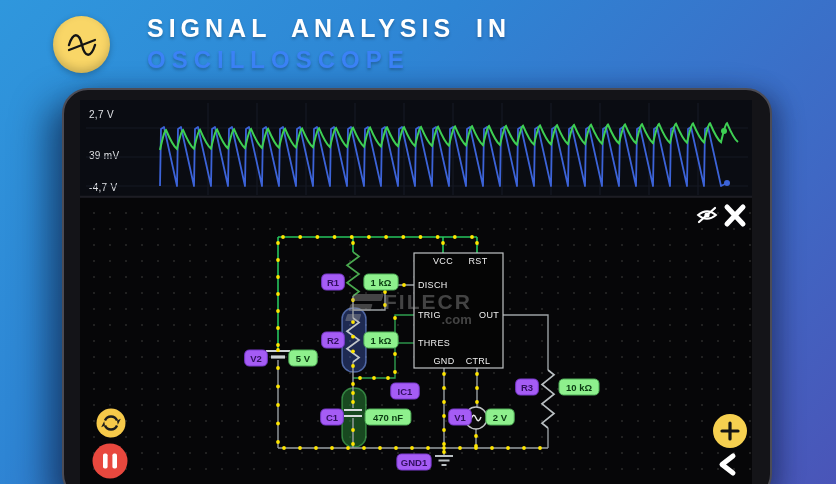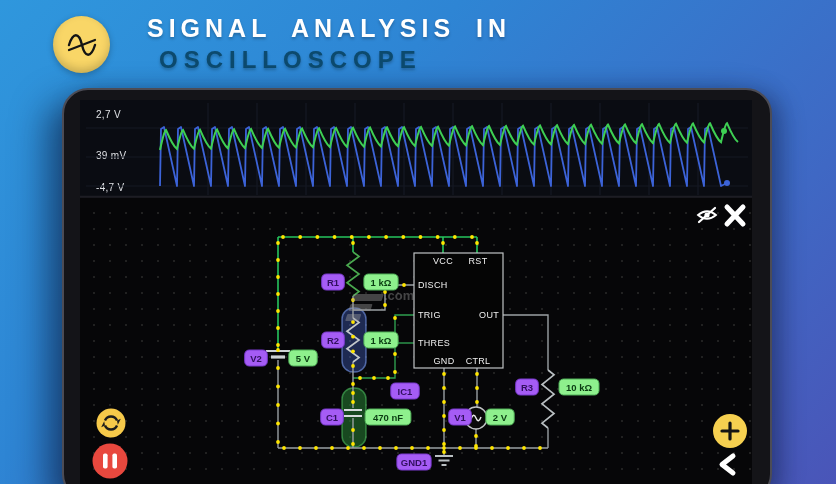--- a/index.html
+++ b/index.html
@@ -7,33 +7,33 @@
        font-family:"Liberation Sans", sans-serif;
        background:linear-gradient(135deg,#2f97dd 0%,#2e85d4 35%,#3f68c4 75%,#4a55b8 100%);}
   
   .header{position:absolute;left:0;top:0;width:836px;height:71px;}
   .logo{position:absolute;left:53px;top:16px;width:57px;height:57px;border-radius:50%;
         background:#f9d667;box-shadow:inset 0 -4px 8px rgba(0,0,0,.18), 0 2px 6px rgba(0,0,0,.25);
         display:flex;align-items:center;justify-content:center;}
   .title{position:absolute;left:147px;top:14px;}
   .title-line1{font-size:25px;font-weight:bold;letter-spacing:5px;word-spacing:9px;color:#ffffff;
                text-shadow:0 2px 3px rgba(0,0,0,.25);}
-  .title-line2{font-size:24px;font-weight:bold;letter-spacing:6px;color:#0c4a6e;margin-top:3px;
-               text-shadow:0 2px 3px rgba(0,0,0,.25);margin-left:12px;}
+  .title-line2{font-size:24px;font-weight:bold;letter-spacing:6px;color:#3b82f6;margin-top:3px;
+               text-shadow:0 2px 3px rgba(0,0,0,.25);}
   
   .tablet{position:absolute;left:62px;top:88px;width:710px;height:412px;border-radius:26px;
           background:#141418;border:2px solid #4c4c55;box-sizing:border-box;
           box-shadow:-16px 14px 34px rgba(8,18,50,.55), 10px 4px 22px rgba(8,18,50,.35);}
   .screen{position:absolute;left:16px;top:10px;width:672px;height:400px;background:#060608;
           overflow:hidden;}
   .dotgrid{position:absolute;left:0;top:97px;width:672px;height:303px;
            background-image:radial-gradient(#212121 1.1px, transparent 1.4px);
            background-size:16px 16px;background-position:6px 7px;border-top:1px solid #17171c;}
   .scopebg{position:absolute;left:0;top:0;width:672px;height:97px;background:#0a0c12;}
-  .scope-label{position:absolute;left:16px;color:#dfe1e5;font-size:10px;letter-spacing:.3px;}
+  .scope-label{position:absolute;left:9px;color:#dfe1e5;font-size:10px;letter-spacing:.3px;}
   #mainsvg{position:absolute;left:0;top:0;z-index:2;}
   
   .watermark{position:absolute;left:268px;top:190px;z-index:3;display:flex;align-items:flex-start;
              opacity:.42;pointer-events:none;}
   .wm-logo{width:30px;height:36px;margin-right:6px;display:flex;flex-direction:column;gap:3px;
            transform:skewX(-18deg);margin-top:4px;}
   .wm-bar{height:7px;background:#9a9a9a;border-radius:1px;}
   .wm-bar.b1{width:30px;}.wm-bar.b2{width:22px;}.wm-bar.b3{width:14px;}
   .wm-text{display:flex;flex-direction:column;align-items:flex-end;}
   .wm-name{font-size:21px;font-weight:bold;color:#9a9a9a;letter-spacing:2px;}
@@ -330,17 +330,18 @@
       </g>
     </svg>
 
     <div class="watermark">
       <div class="wm-logo">
         <div class="wm-bar b1"></div>
           <div class="wm-bar b2"></div>
           <div class="wm-bar b3"></div>
       </div>
       <div class="wm-text">
+        <div class="wm-name">FILECR</div>
         <div class="wm-com">.com</div>
       </div>
     </div>
   </div>
 </div>
 
 </body></html>

